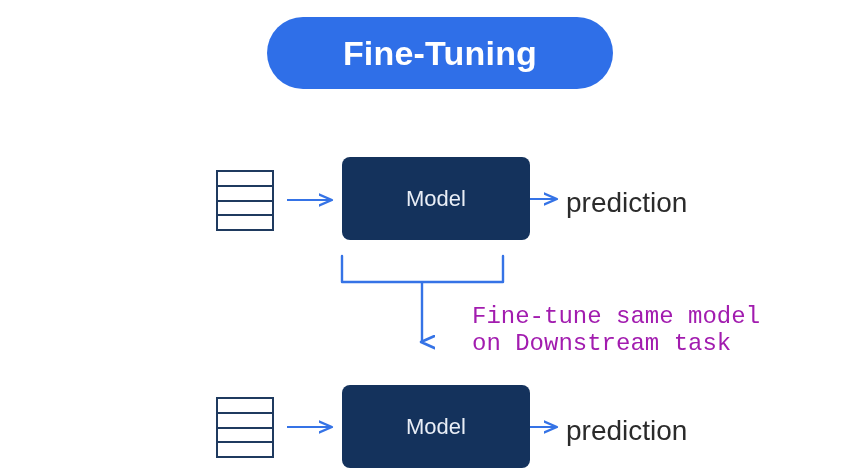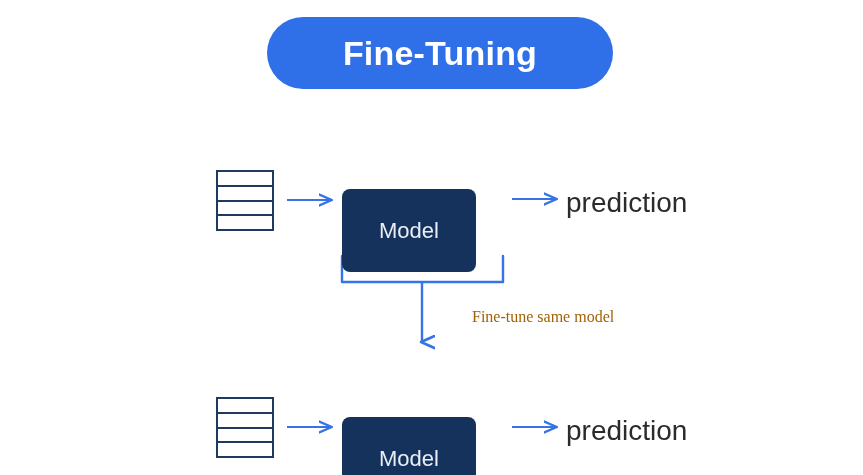--- a/index.html
+++ b/index.html
@@ -58,29 +58,28 @@
     border-bottom: 2px solid #1f3a5f;
     box-sizing: border-box;
   }
   .table-glyph .trow:last-child {
     border-bottom: none;
   }
 
   
   .model-box {
     position: absolute;
-    width: 134px;
+    width: 188px;
     height: 83px;
     background: #14325c;
     border-radius: 8px;
     display: flex;
     align-items: center;
     justify-content: center;
     box-sizing: border-box;
-    margin-top: 32px;
   }
   .model-box-label {
     color: #e9eef6;
     font-size: 22px;
     font-weight: normal;
     line-height: 1;
     font-family: "Liberation Sans", sans-serif;
   }
 
   
@@ -89,25 +88,25 @@
     color: #2b2b2b;
     font-size: 28px;
     line-height: 1;
     white-space: nowrap;
     font-family: "Liberation Sans", sans-serif;
   }
 
   
   .caption {
     position: absolute;
-    color: #a16207;
-    font-size: 16px;
+    color: #a21caf;
+    font-size: 24px;
     line-height: 27px;
     white-space: nowrap;
-    font-family: Liberation Serif, serif;
+    font-family: Liberation Mono, monospace;
   }
 
   
   .connectors {
     position: absolute;
     left: 0;
     top: 0;
     width: 863px;
     height: 475px;
     pointer-events: none;
@@ -162,20 +161,21 @@
   </div>
 
   <div class="model-box" style="left:342px; top:157px;">
     <span class="model-box-label">Model</span>
   </div>
 
   <div class="prediction-label" style="left:566px; top:189px;">prediction</div>
 
   <div class="caption" style="left:472px; top:303px;">Fine-tune same model</div>
 
+  <div class="caption" style="left:472px; top:330px;">on Downstream task</div>
 
   <div class="table-glyph" style="left:216px; top:397px;">
     <div class="trow"></div>
     <div class="trow"></div>
     <div class="trow"></div>
     <div class="trow"></div>
   </div>
 
   <div class="model-box" style="left:342px; top:385px;">
     <span class="model-box-label">Model</span>

